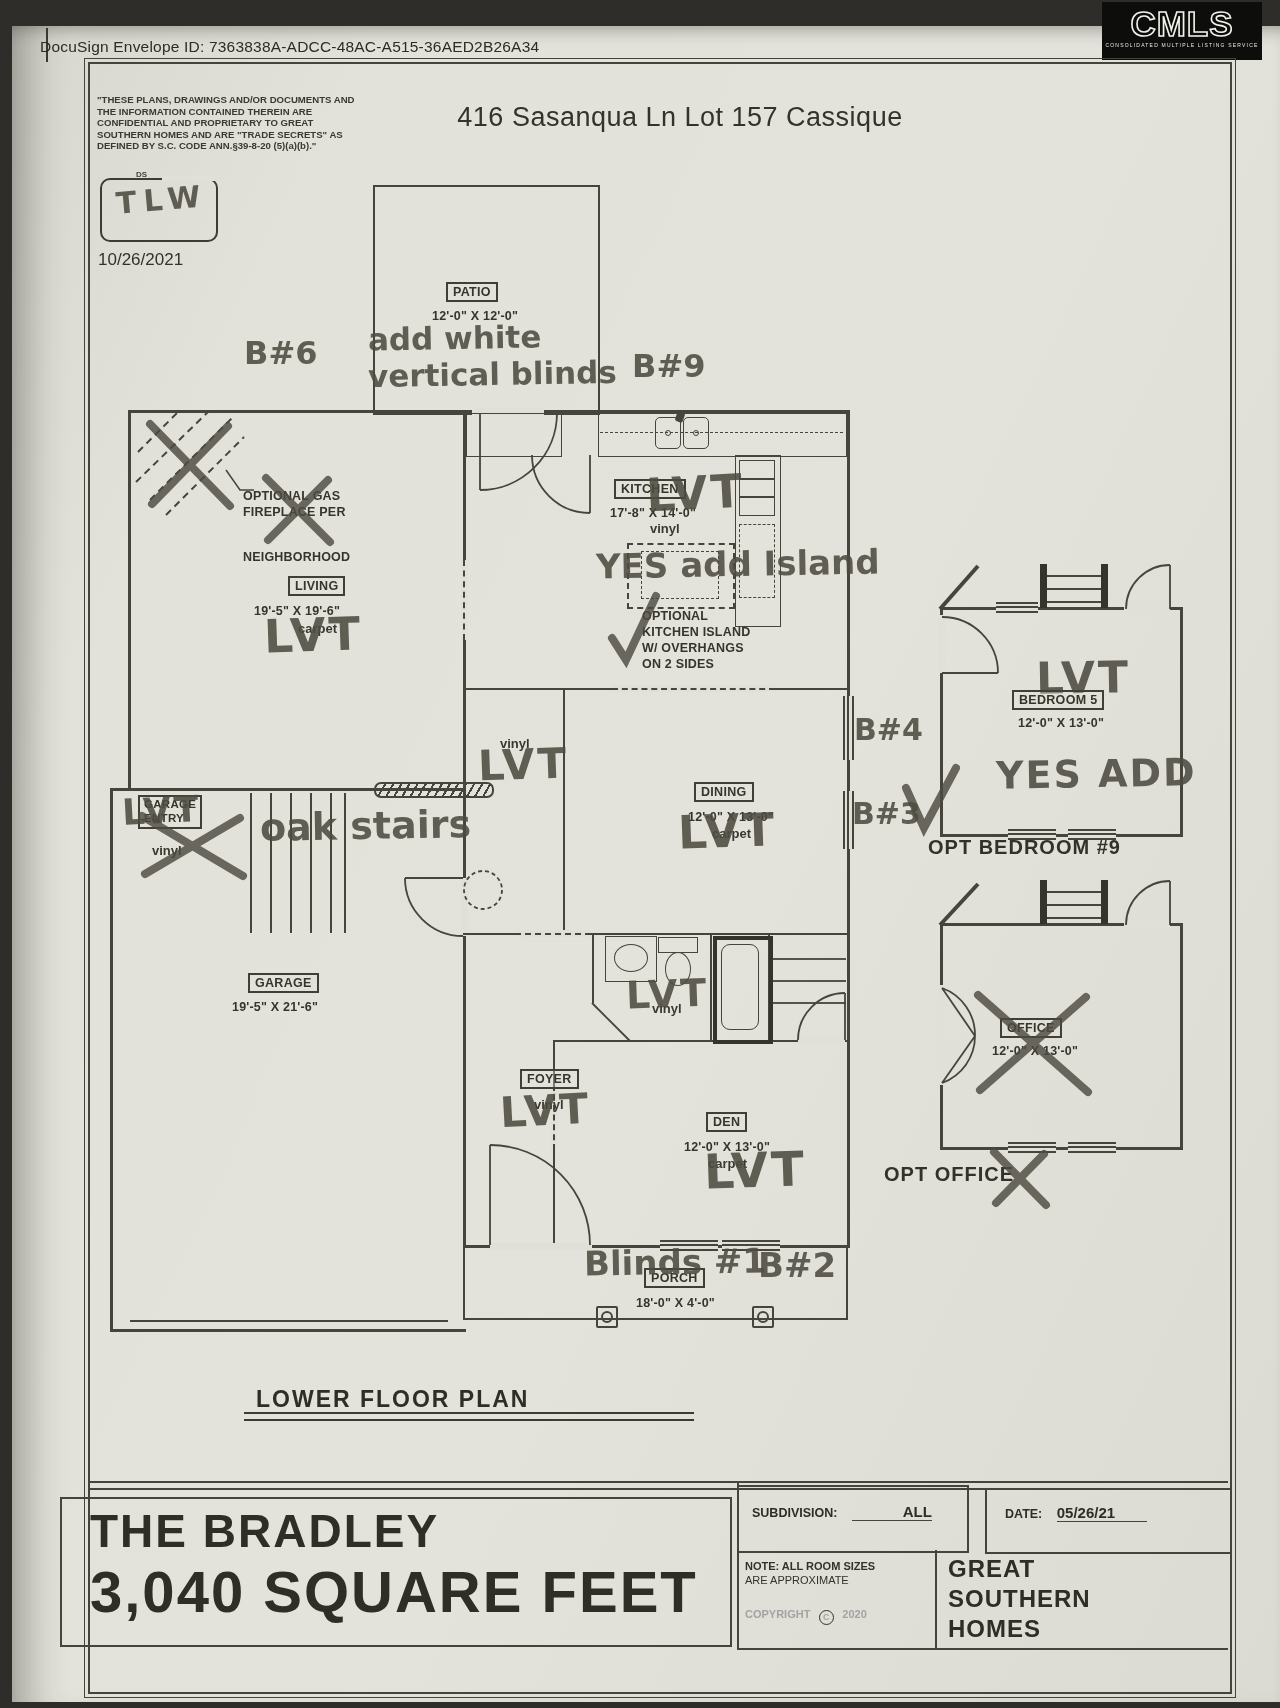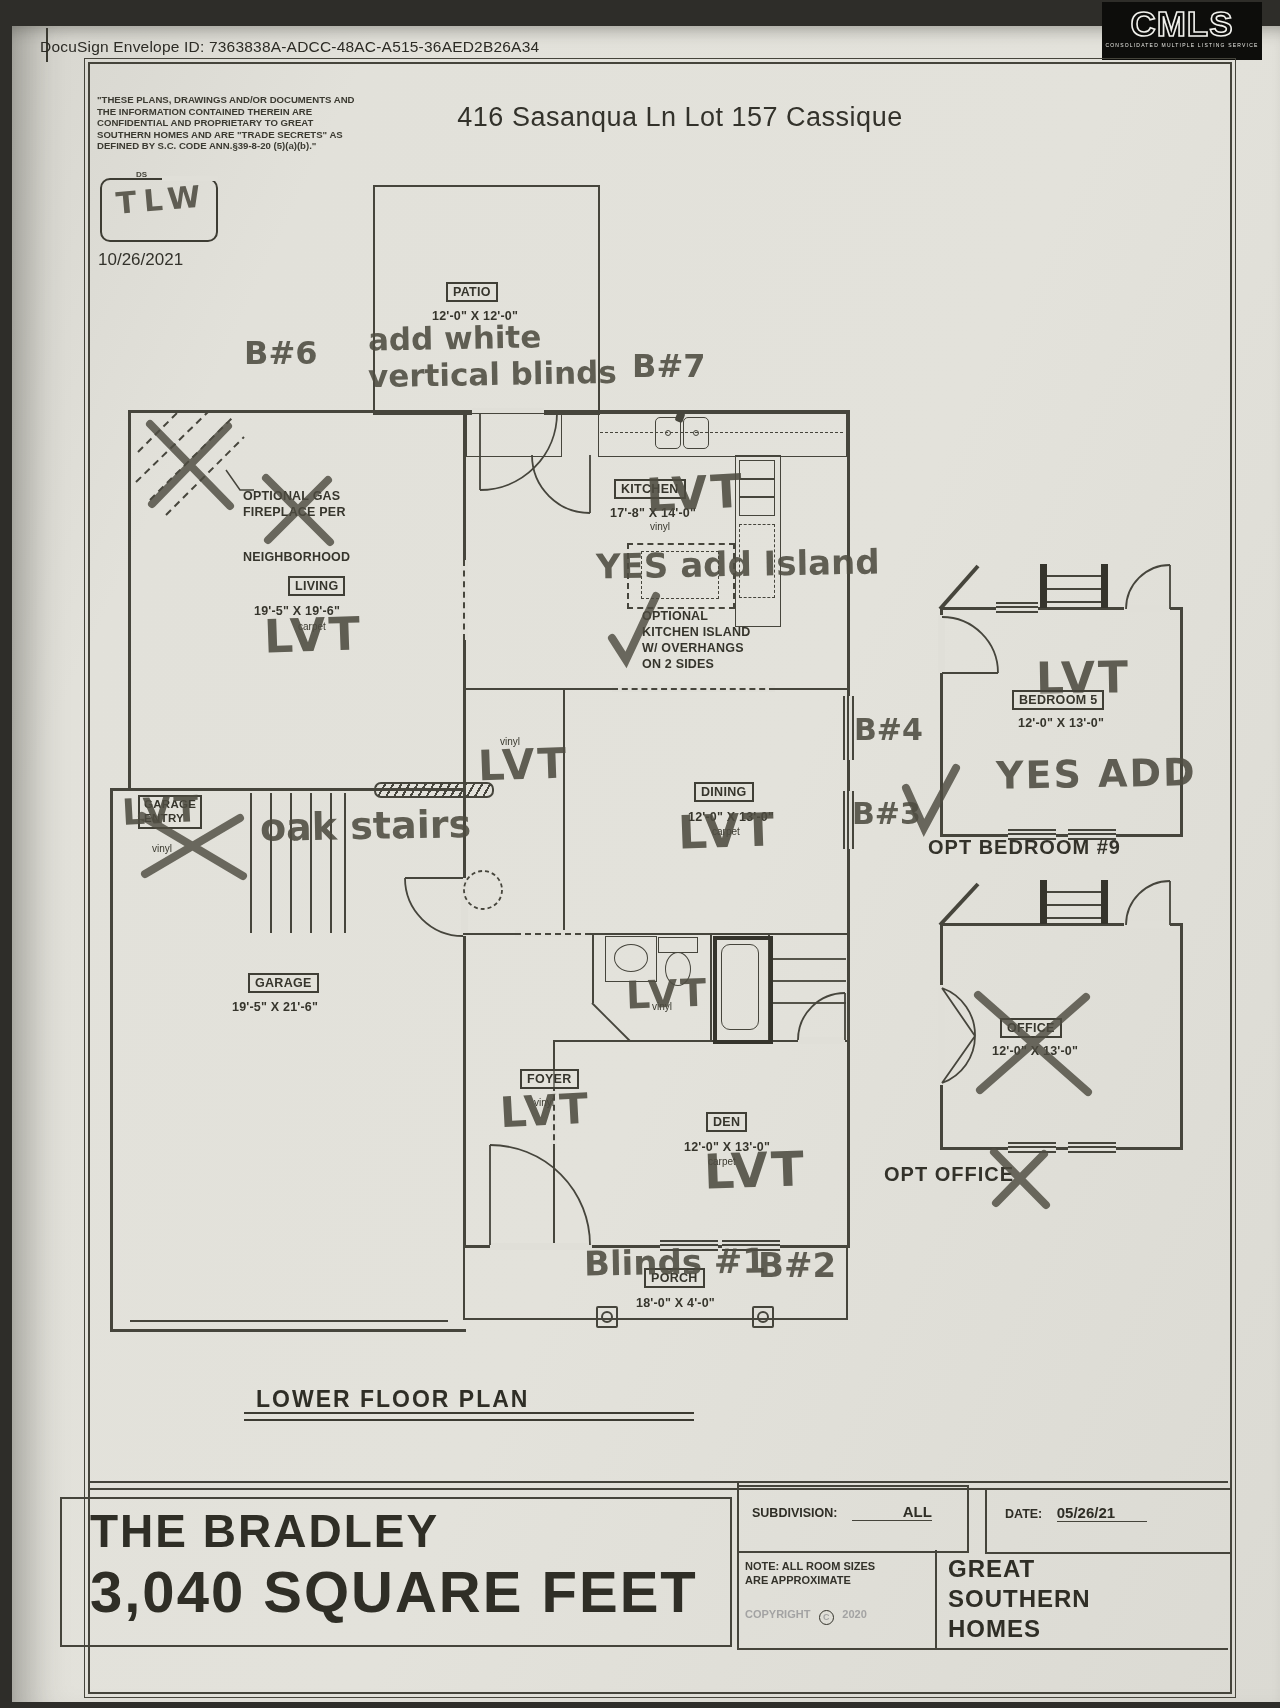--- a/index.html
+++ b/index.html
@@ -8,21 +8,21 @@
   #paper{position:absolute;left:12px;top:26px;width:1268px;height:1676px;
     background:linear-gradient(115deg,#d7d6cf 0%,#e2e1da 18%,#e3e2db 55%,#dbdad3 100%);
     box-shadow:inset 46px 0 38px -30px rgba(40,40,35,.35), inset 0 14px 18px -12px rgba(40,40,35,.4);}
   .wall{position:absolute;background:#46453c}
   .outline{position:absolute;border:2px solid #46453c;background:transparent}
   .dashv{position:absolute;border-left:2px dashed #46453c}
   .dashh{position:absolute;border-top:2px dashed #46453c}
   .gap{position:absolute;background:#e0dfd8}
   .rbox{position:absolute;border:2px solid #403f36;padding:1px 5px;font-weight:bold;font-size:12.5px;color:#36352c;letter-spacing:.3px;white-space:nowrap;background:rgba(226,225,218,.35)}
   .dim{position:absolute;font-weight:600;font-size:12.5px;color:#36352c;white-space:nowrap;letter-spacing:.2px}
-  .flr{position:absolute;font-weight:400;font-size:10px;color:#3a392f;white-space:nowrap}
+  .flr{position:absolute;font-weight:700;font-size:13px;color:#3a392f;white-space:nowrap}
   .note{position:absolute;font-weight:bold;font-size:12.5px;color:#36352c;line-height:1.3;letter-spacing:.2px;white-space:nowrap}
   .hand{position:absolute;font-family:"DejaVu Sans",sans-serif;font-weight:600;color:#4e4c41;white-space:nowrap;opacity:.88}
   .lvt{letter-spacing:3px}
   .winh{position:absolute;height:7px;border-top:2px solid #46453c;border-bottom:2px solid #46453c;background:linear-gradient(to bottom,#e0dfd8 0 2px,#46453c 2px 4px,#e0dfd8 4px)}
   .winv{position:absolute;width:7px;border-left:2px solid #46453c;border-right:2px solid #46453c;background:linear-gradient(to right,#e0dfd8 0 2px,#46453c 2px 4px,#e0dfd8 4px)}
   .cap{position:absolute;font-weight:bold;font-size:20px;color:#33322a;letter-spacing:1px;white-space:nowrap}
   #cmls{position:absolute;left:1102px;top:2px;width:160px;height:58px;background:#0d0d0b;text-align:center}
   #cmls .big{font-size:35px;font-weight:800;letter-spacing:1px;color:#0d0d0b;-webkit-text-stroke:1.6px #f2f2ee;line-height:44px;font-family:"Liberation Sans",sans-serif}
   #cmls .tag{font-size:5px;color:#e9e9e4;letter-spacing:1.2px;margin-top:-4px}
   .tb{position:absolute;font-weight:bold;color:#2f2e26}
@@ -206,21 +206,21 @@
 <div class="winh" style="left:1008px;top:1142px;width:48px"></div>
 <div class="winh" style="left:1068px;top:1142px;width:48px"></div>
 <div class="abs" style="left:1040px;top:880px;width:54px;height:44px;border-left:7px solid #35342c;border-right:7px solid #35342c;background:repeating-linear-gradient(180deg,transparent 0 11px,#46453c 11px 13px)"></div>
 <div class="rbox" style="left:1000px;top:1018px">OFFICE</div>
 <div class="dim" style="left:992px;top:1044px">12'-0" X 13'-0"</div>
 <div class="cap" style="left:884px;top:1163px">OPT OFFICE</div>
 
 <div class="hand" style="left:368px;top:320px;font-size:31px;transform:rotate(-1deg)">add white</div>
 <div class="hand" style="left:368px;top:356px;font-size:31px;transform:rotate(-1deg)">vertical blinds</div>
 <div class="hand" style="left:244px;top:334px;font-size:32px">B#6</div>
-<div class="hand" style="left:632px;top:347px;font-size:32px">B#7</div>
+<div class="hand" style="left:632px;top:347px;font-size:32px">B#9</div>
 <div class="hand" style="left:854px;top:712px;font-size:30px">B#4</div>
 <div class="hand" style="left:852px;top:796px;font-size:30px">B#3</div>
 <div class="hand" style="left:584px;top:1242px;font-size:34px;transform:rotate(-1deg)">Blinds #1</div>
 <div class="hand" style="left:758px;top:1245px;font-size:34px">B#2</div>
 <div class="hand" style="left:596px;top:544px;font-size:34px;transform:rotate(-1deg)">YES add Island</div>
 <div class="hand" style="left:260px;top:804px;font-size:38px;transform:rotate(-1deg)">oak stairs</div>
 
 <div class="hand lvt" style="left:264px;top:608px;font-size:46px;transform:rotate(-2deg)">LVT</div>
 <div class="hand lvt" style="left:646px;top:466px;font-size:46px;transform:rotate(-3deg)">LVT</div>
 <div class="hand lvt" style="left:478px;top:740px;font-size:42px;transform:rotate(-2deg)">LVT</div>
@@ -288,21 +288,21 @@
 <div class="abs" style="left:752px;top:1503px;white-space:nowrap">
   <span class="tb" style="position:static;font-size:12.5px;font-weight:600">SUBDIVISION:</span>
   <span class="tb" style="position:static;font-size:15px;margin-left:10px;display:inline-block;min-width:80px;border-bottom:1.5px solid #45443b;text-align:right">ALL</span>
 </div>
 <div class="abs" style="left:985px;top:1488px;width:243px;height:62px;border:2px solid #45443b"></div>
 <div class="abs" style="left:1005px;top:1504px;white-space:nowrap">
   <span class="tb" style="position:static;font-size:12.5px;font-weight:600">DATE:</span>
   <span class="tb" style="position:static;font-size:15px;margin-left:10px;display:inline-block;min-width:90px;border-bottom:1.5px solid #45443b">05/26/21</span>
 </div>
 <div class="abs" style="left:745px;top:1560px;font-size:11px;font-weight:bold;color:#33322a">NOTE: ALL ROOM SIZES</div>
-<div class="abs" style="left:745px;top:1574px;font-size:11px;font-weight:bold;color:#33322a">ARE APPROXIMATE</div>
+<div class="abs" style="left:745px;top:1574px;font-size:11px;font-weight:normal;color:#33322a">ARE APPROXIMATE</div>
 <div class="abs" style="left:745px;top:1604px;white-space:nowrap;color:#a3a3a3">
   <span style="font-size:11px;font-weight:bold">COPYRIGHT</span>
   <span style="display:inline-block;width:13px;height:13px;border:1.5px solid #33322a;border-radius:50%;font-size:9px;font-weight:bold;text-align:center;line-height:13px;vertical-align:-2px;margin:0 4px">C</span>
   <span style="font-size:11px;font-weight:bold">2020</span>
 </div>
 <div class="abs" style="left:935px;top:1550px;width:2px;height:98px;background:#45443b"></div>
 <div class="abs" style="left:948px;top:1554px;color:#2f2e26;font-weight:bold;font-size:24px;letter-spacing:1px;line-height:1.25">
   <div>GREAT</div>
   <div>SOUTHERN</div>
   <div>HOMES</div>

